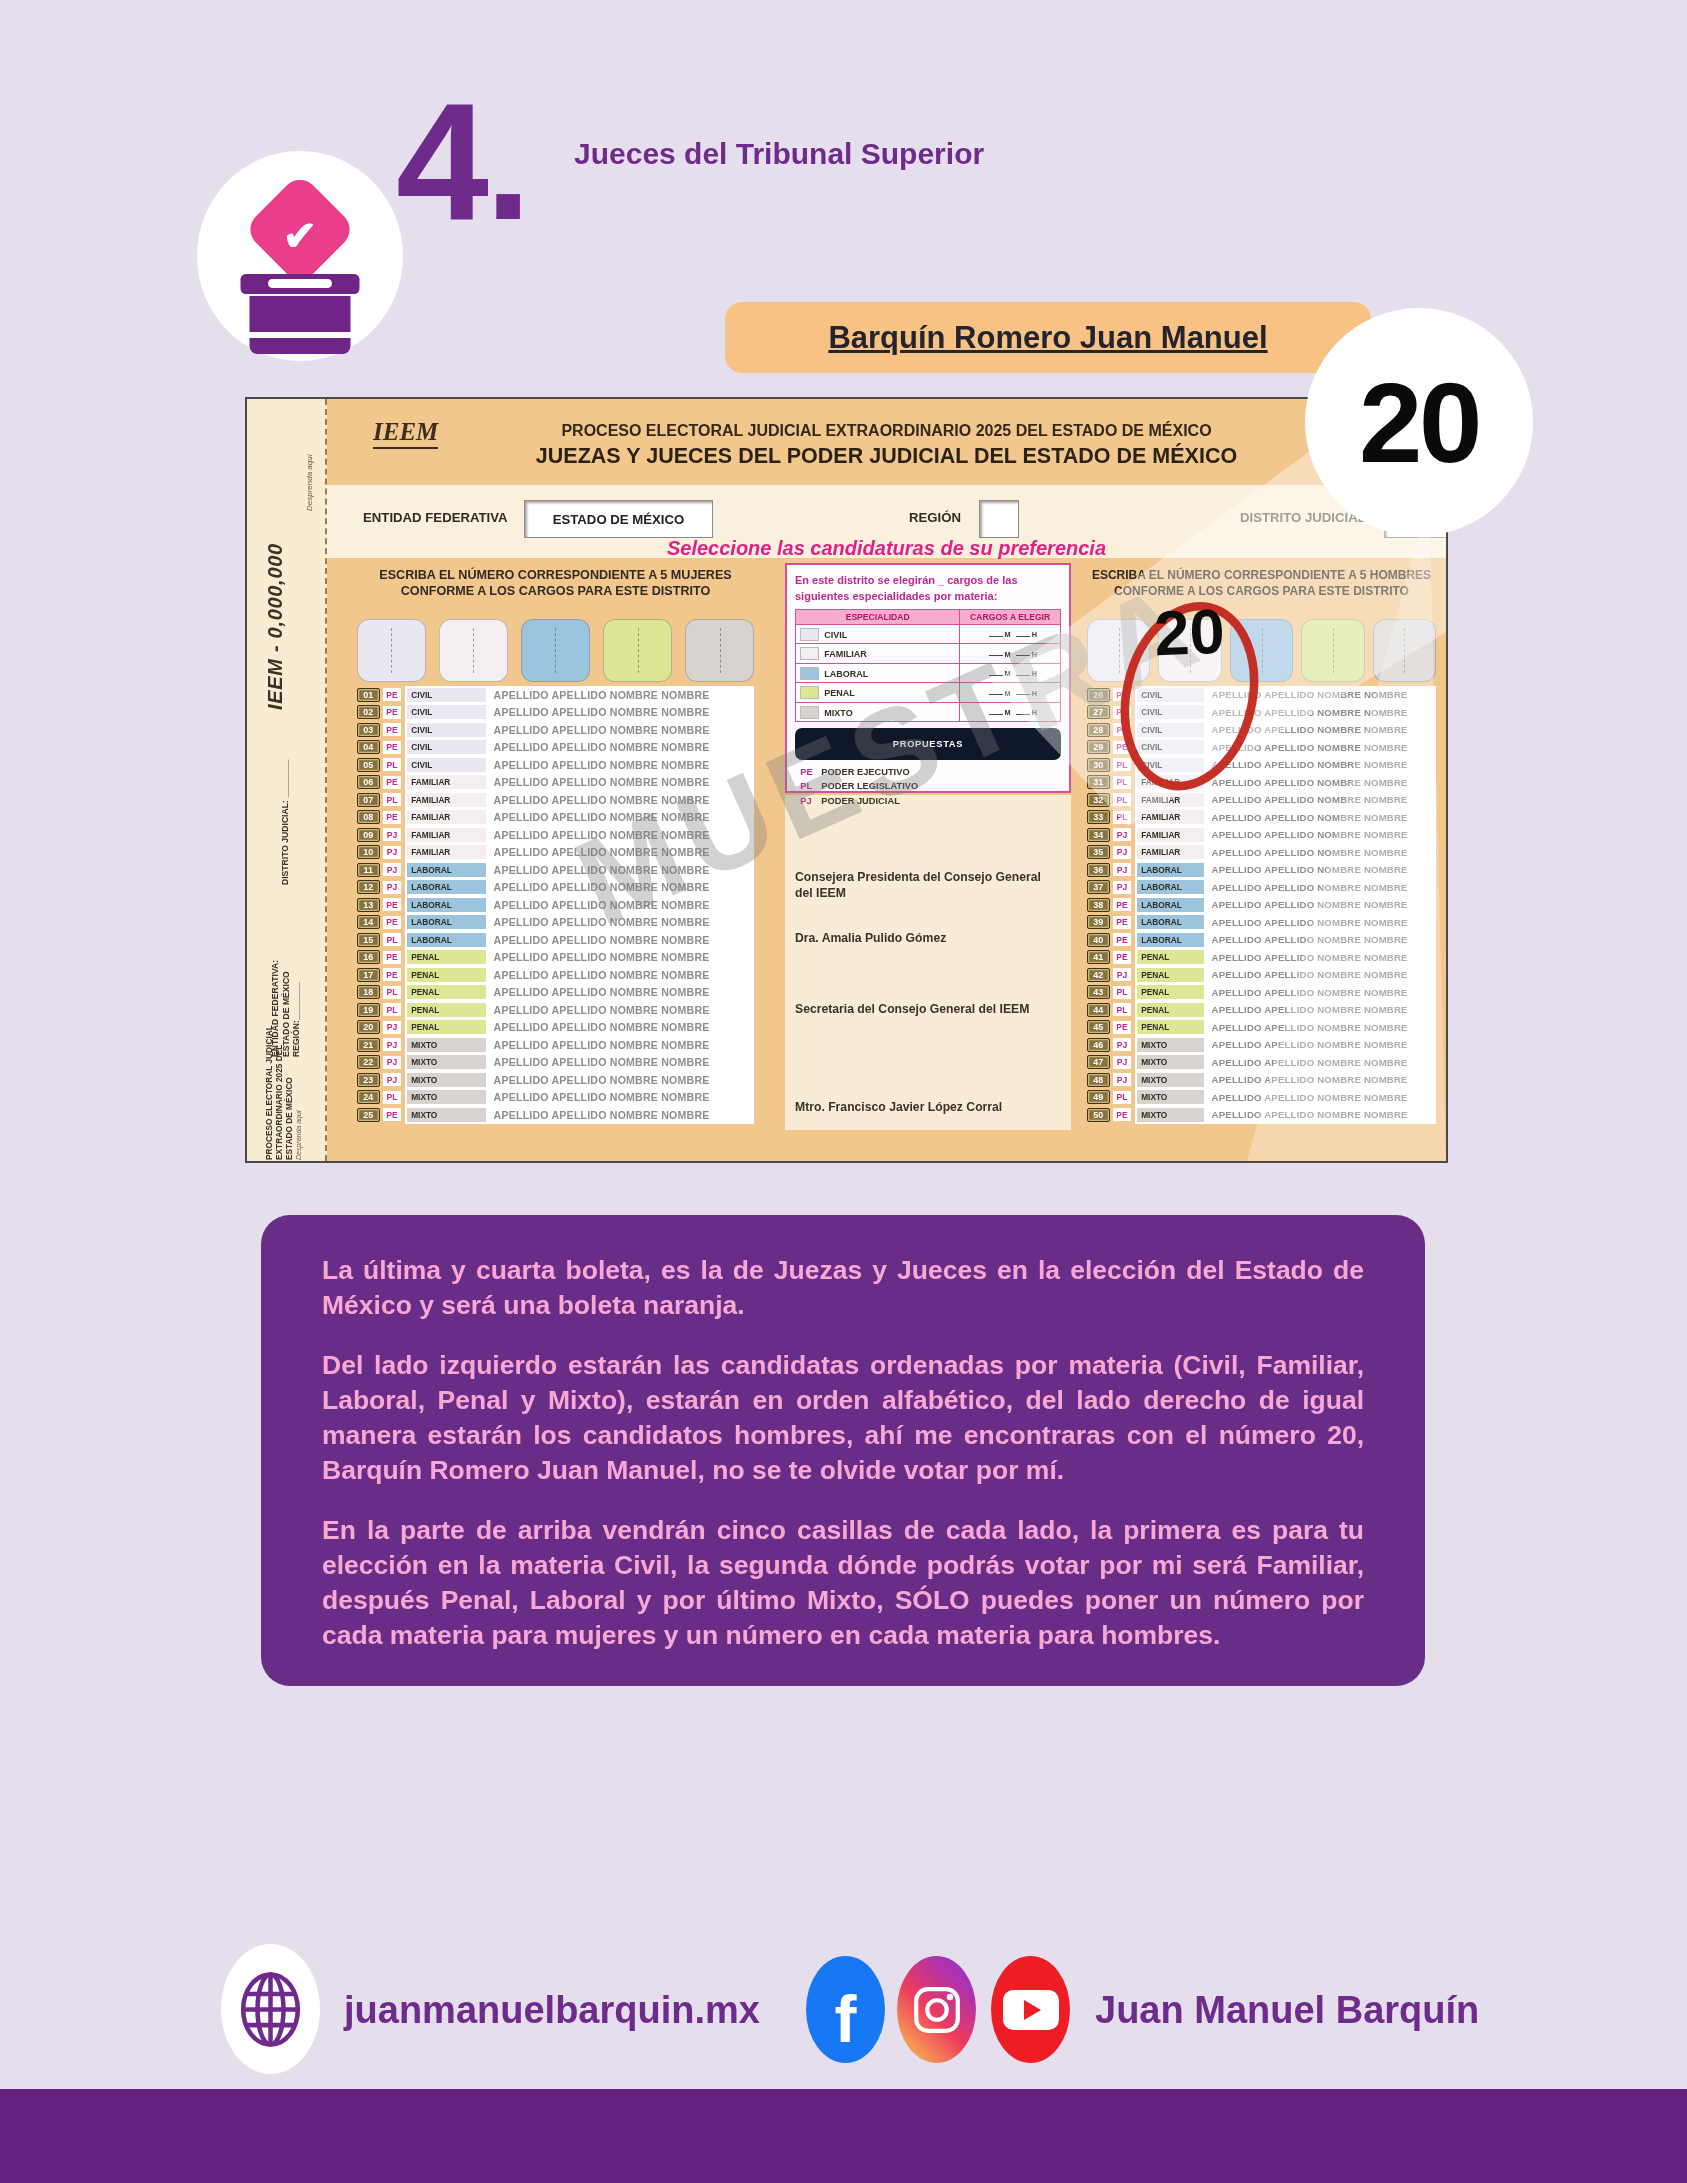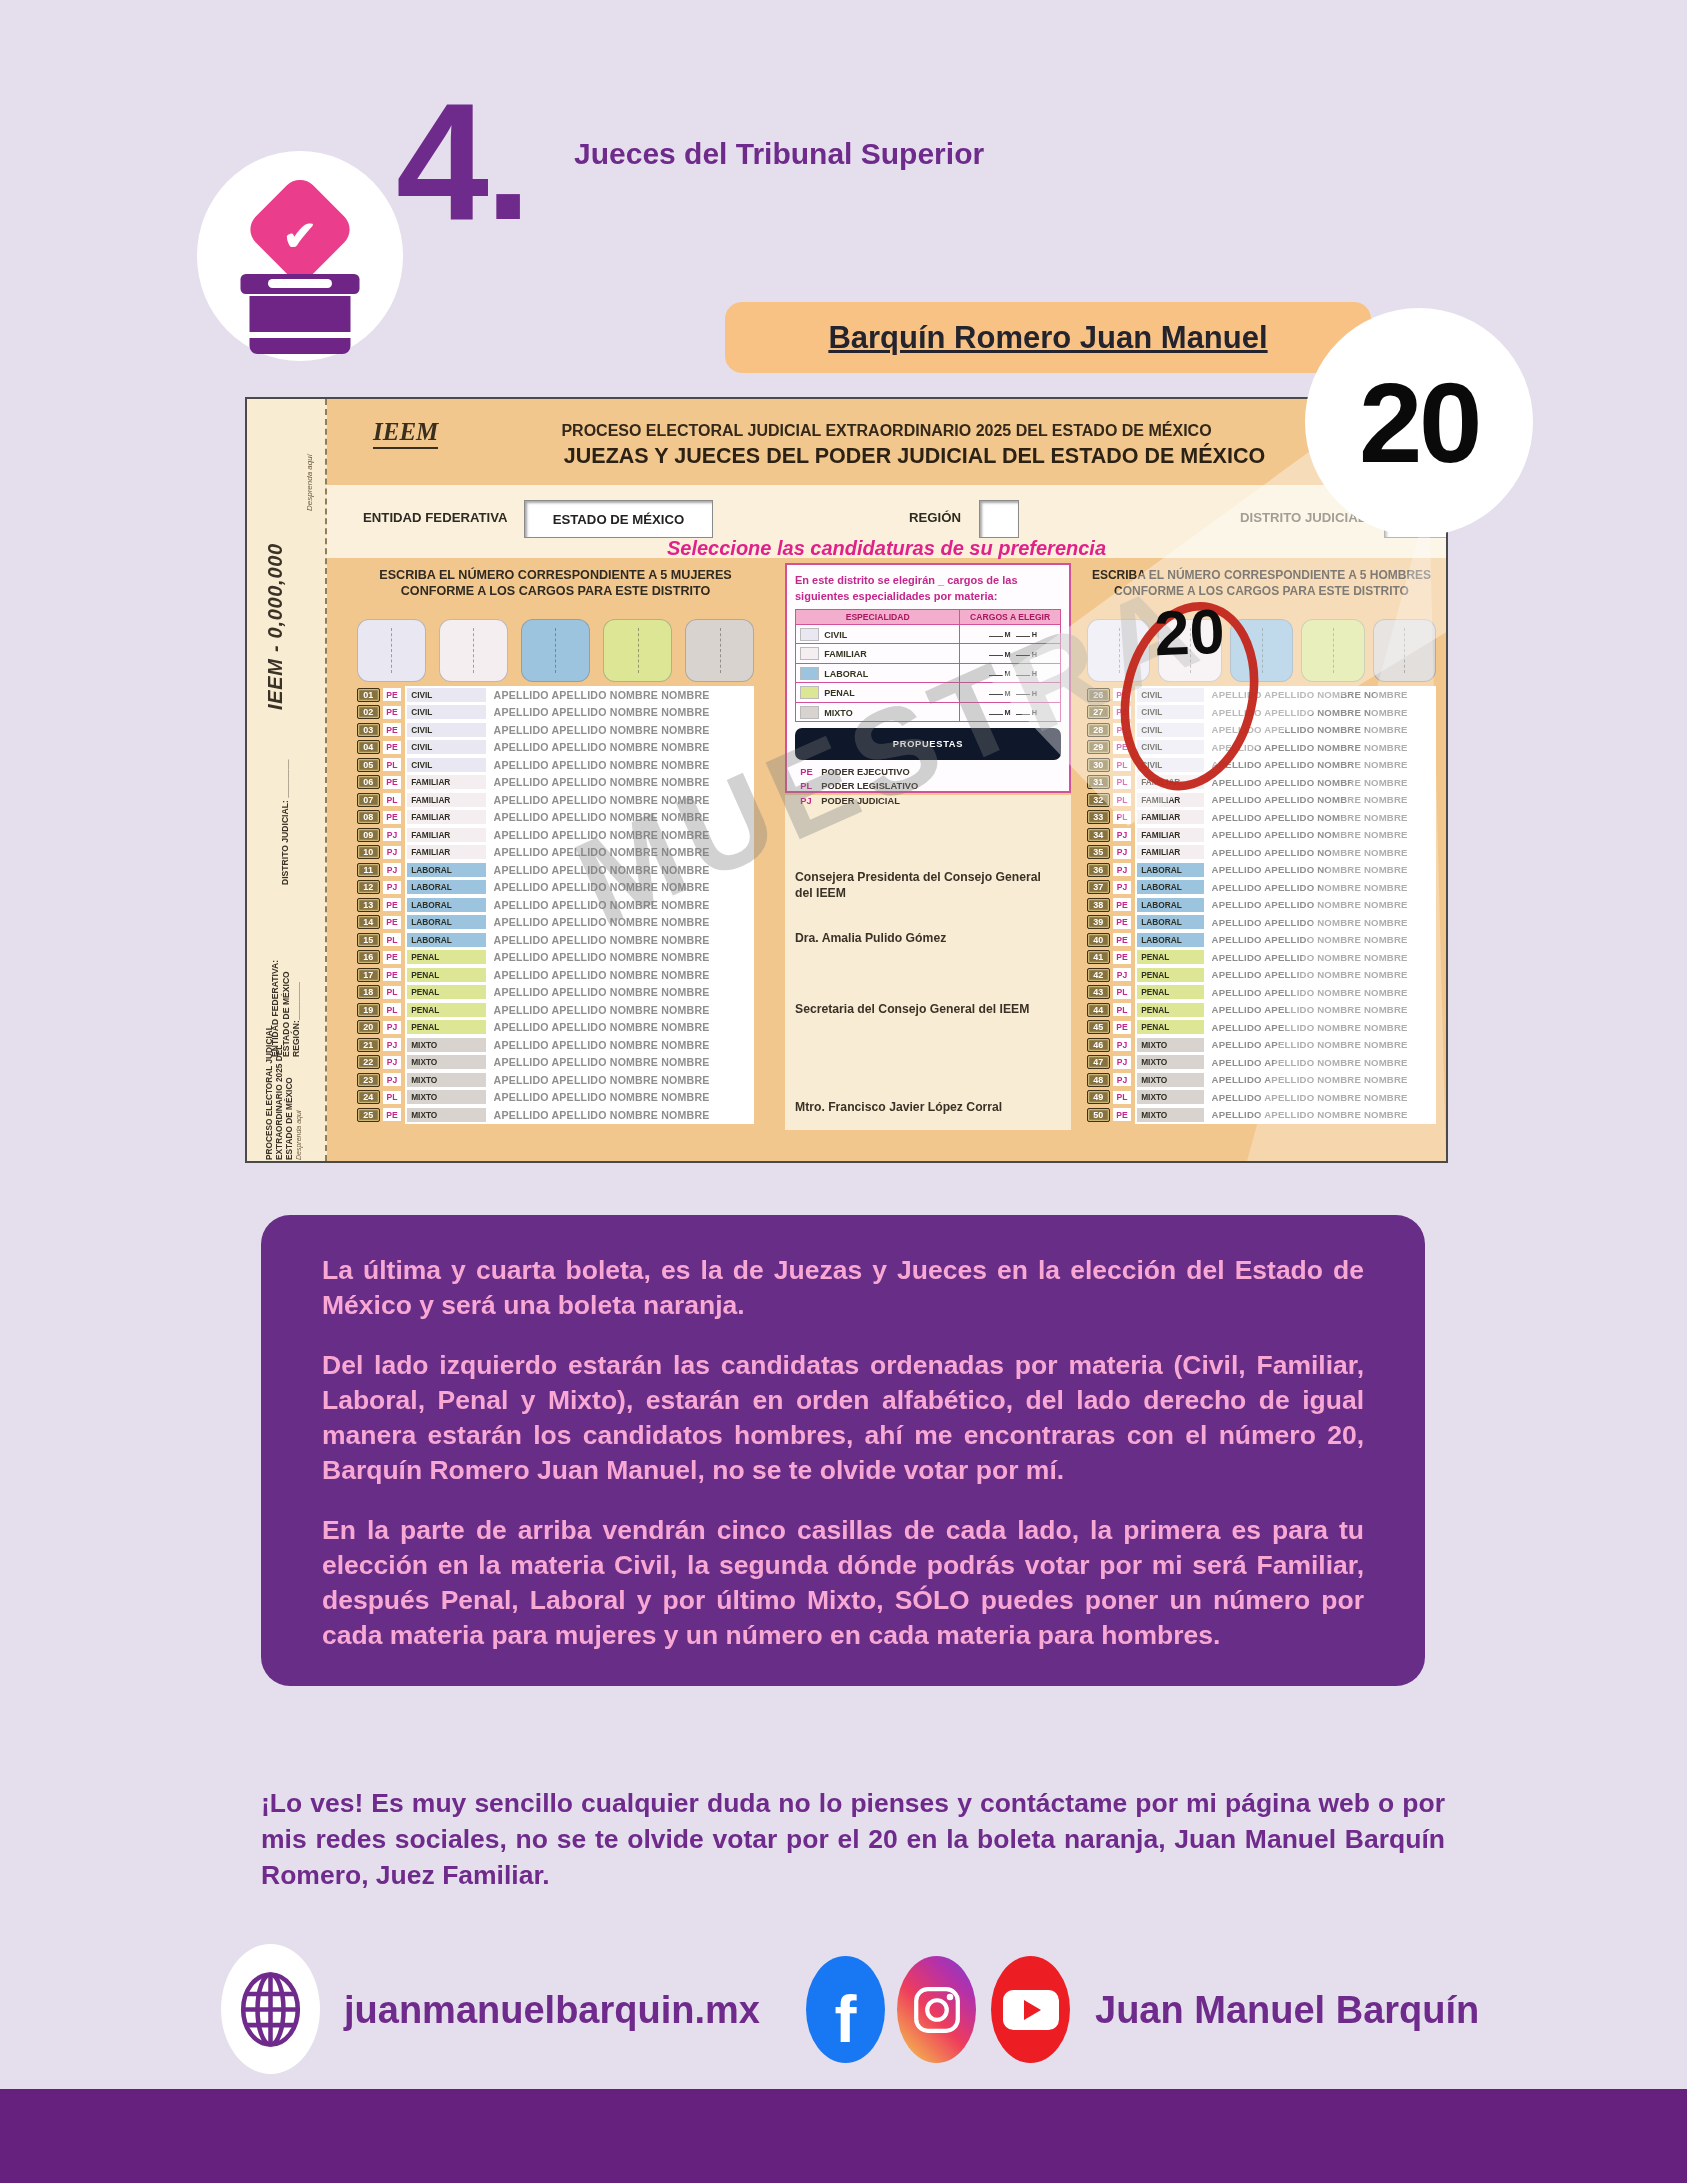--- a/index.html
+++ b/index.html
@@ -28,21 +28,21 @@
   .stub-folio{left:17px;top:311px;width:291px;font-size:20px;font-weight:bold;font-style:italic;letter-spacing:0.7px;}
   .stub-detach{left:58px;top:112px;width:86px;font-size:8px;font-style:italic;color:#6B5B40;}
   .stub-district{left:33px;top:486px;width:126px;font-size:8.6px;font-weight:bold;}
   .stub-entity{left:22.5px;top:658px;width:152px;font-size:8.6px;font-weight:bold;line-height:10.6px;}
   .stub-process{left:17px;top:761px;width:142px;font-size:8.3px;font-weight:bold;line-height:10px;}
   .stub-process .detach2{font-style:italic;font-weight:normal;font-size:7px;color:#6B5B40;}
 
   .bmain{position:absolute;left:80px;top:0;width:1119px;height:100%;}
   .blogo{position:absolute;left:46px;top:18.5px;font-family:"Liberation Serif",serif;font-style:italic;font-weight:bold;font-size:25px;color:#3A2F1E;border-bottom:2.6px double #3A2F1E;padding-bottom:1.3px;}
   .bh1{position:absolute;left:0;top:22.5px;width:100%;text-align:center;font-size:16px;font-weight:bold;color:#33281A;}
-  .bh2{position:absolute;left:0;top:45px;width:100%;text-align:center;font-size:21.5px;font-weight:bold;color:#2B2114;margin-left:28px;}
+  .bh2{position:absolute;left:0;top:45px;width:100%;text-align:center;font-size:21.5px;font-weight:bold;color:#2B2114;}
   .cream{position:absolute;left:0;top:86px;width:100%;height:73px;background:#FBF0DC;}
   .flabel{position:absolute;top:111px;font-size:13.2px;font-weight:bold;color:#2F2A22;}
   .fbox{position:absolute;top:101px;height:36px;background:#fff;border:1.3px solid #8A8A8A;box-shadow:inset 2px 2px 2.6px rgba(0,0,0,.35);display:flex;align-items:center;justify-content:center;font-size:13.2px;font-weight:bold;color:#222;}
   .instruction{position:absolute;left:0;top:138px;width:100%;text-align:center;font-size:20px;font-weight:bold;font-style:italic;color:#E0218A;}
 
   .colheader{position:absolute;top:168px;text-align:center;font-size:12.6px;font-weight:bold;color:#2F2A22;line-height:16px;}
   .writein-row{position:absolute;top:220px;display:flex;}
   .wbox{height:61px;border-radius:12px;border:1.3px solid rgba(120,120,120,.45);position:relative;}
   .left-boxes .wbox{width:69px;margin-right:13.2px;}
   .right-boxes .wbox{width:64px;margin-right:8px;}
@@ -672,21 +672,20 @@
       <div class="hand20">20</div>
     </div>
   </div>
 
   <div class="infobox">
     <p>La última y cuarta boleta, es la de Juezas y Jueces en la elección del Estado de México y será una boleta naranja.</p>
     <p>Del lado izquierdo estarán las candidatas ordenadas por materia (Civil, Familiar, Laboral, Penal y Mixto), estarán en orden alfabético, del lado derecho de igual manera estarán los candidatos hombres, ahí me encontraras con el número 20, Barquín Romero Juan Manuel, no se te olvide votar por mí.</p>
     <p>En la parte de arriba vendrán cinco casillas de cada lado, la primera es para tu elección en la materia Civil, la segunda dónde podrás votar por mi será Familiar, después Penal, Laboral y por último Mixto, SÓLO puedes poner un número por cada materia para mujeres y un número en cada materia para hombres.</p>
   </div>
 
-  <div class="outro">¡Lo ves! Es muy sencillo cualquier duda no lo pienses y contáctame por mi página web o por mis redes sociales, no se te olvide votar por el 20 en la boleta naranja, Juan Manuel Barquín Romero, Juez Familiar.</div>
 
   <div class="globe-circle">
     <svg width="65" height="81" viewBox="0 0 100 124">
       <g fill="none" stroke="#6F2B8B" stroke-width="7">
         <ellipse cx="50" cy="62" rx="42" ry="54"></ellipse>
         <ellipse cx="50" cy="62" rx="20" ry="54"></ellipse>
         <line x1="50" y1="8" x2="50" y2="116"></line>
         <line x1="12" y1="38" x2="88" y2="38"></line>
         <line x1="8" y1="62" x2="92" y2="62"></line>
         <line x1="12" y1="86" x2="88" y2="86"></line>

